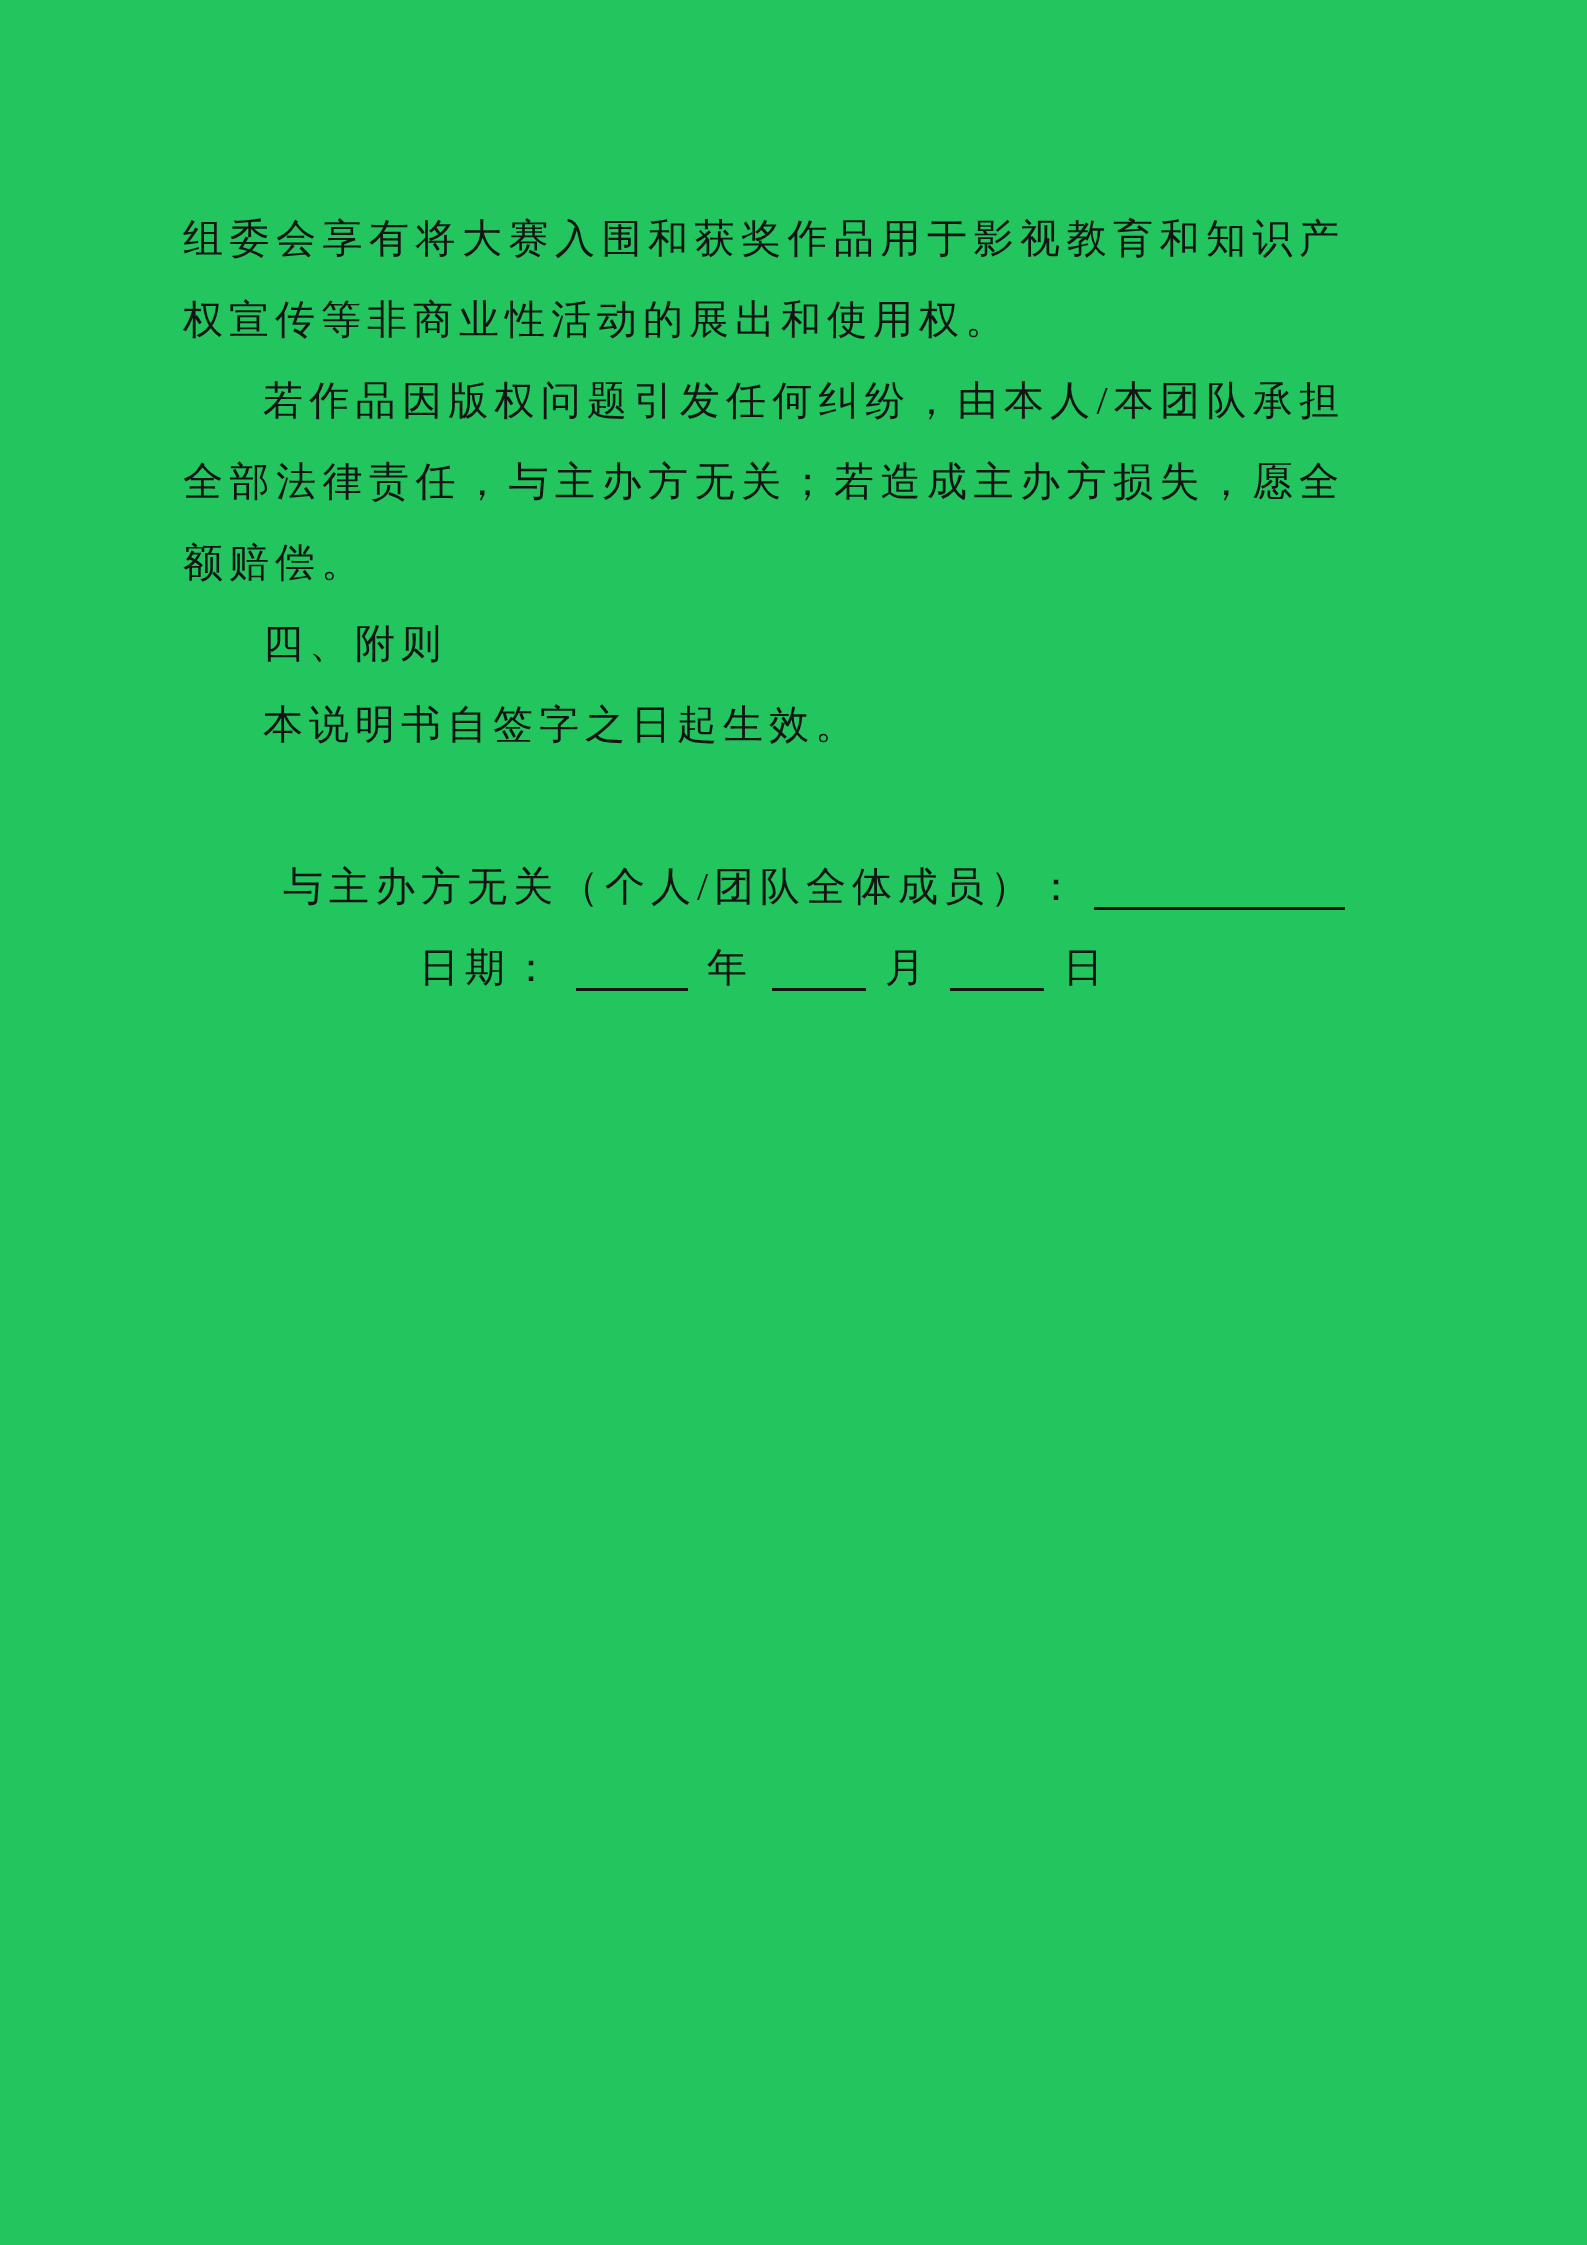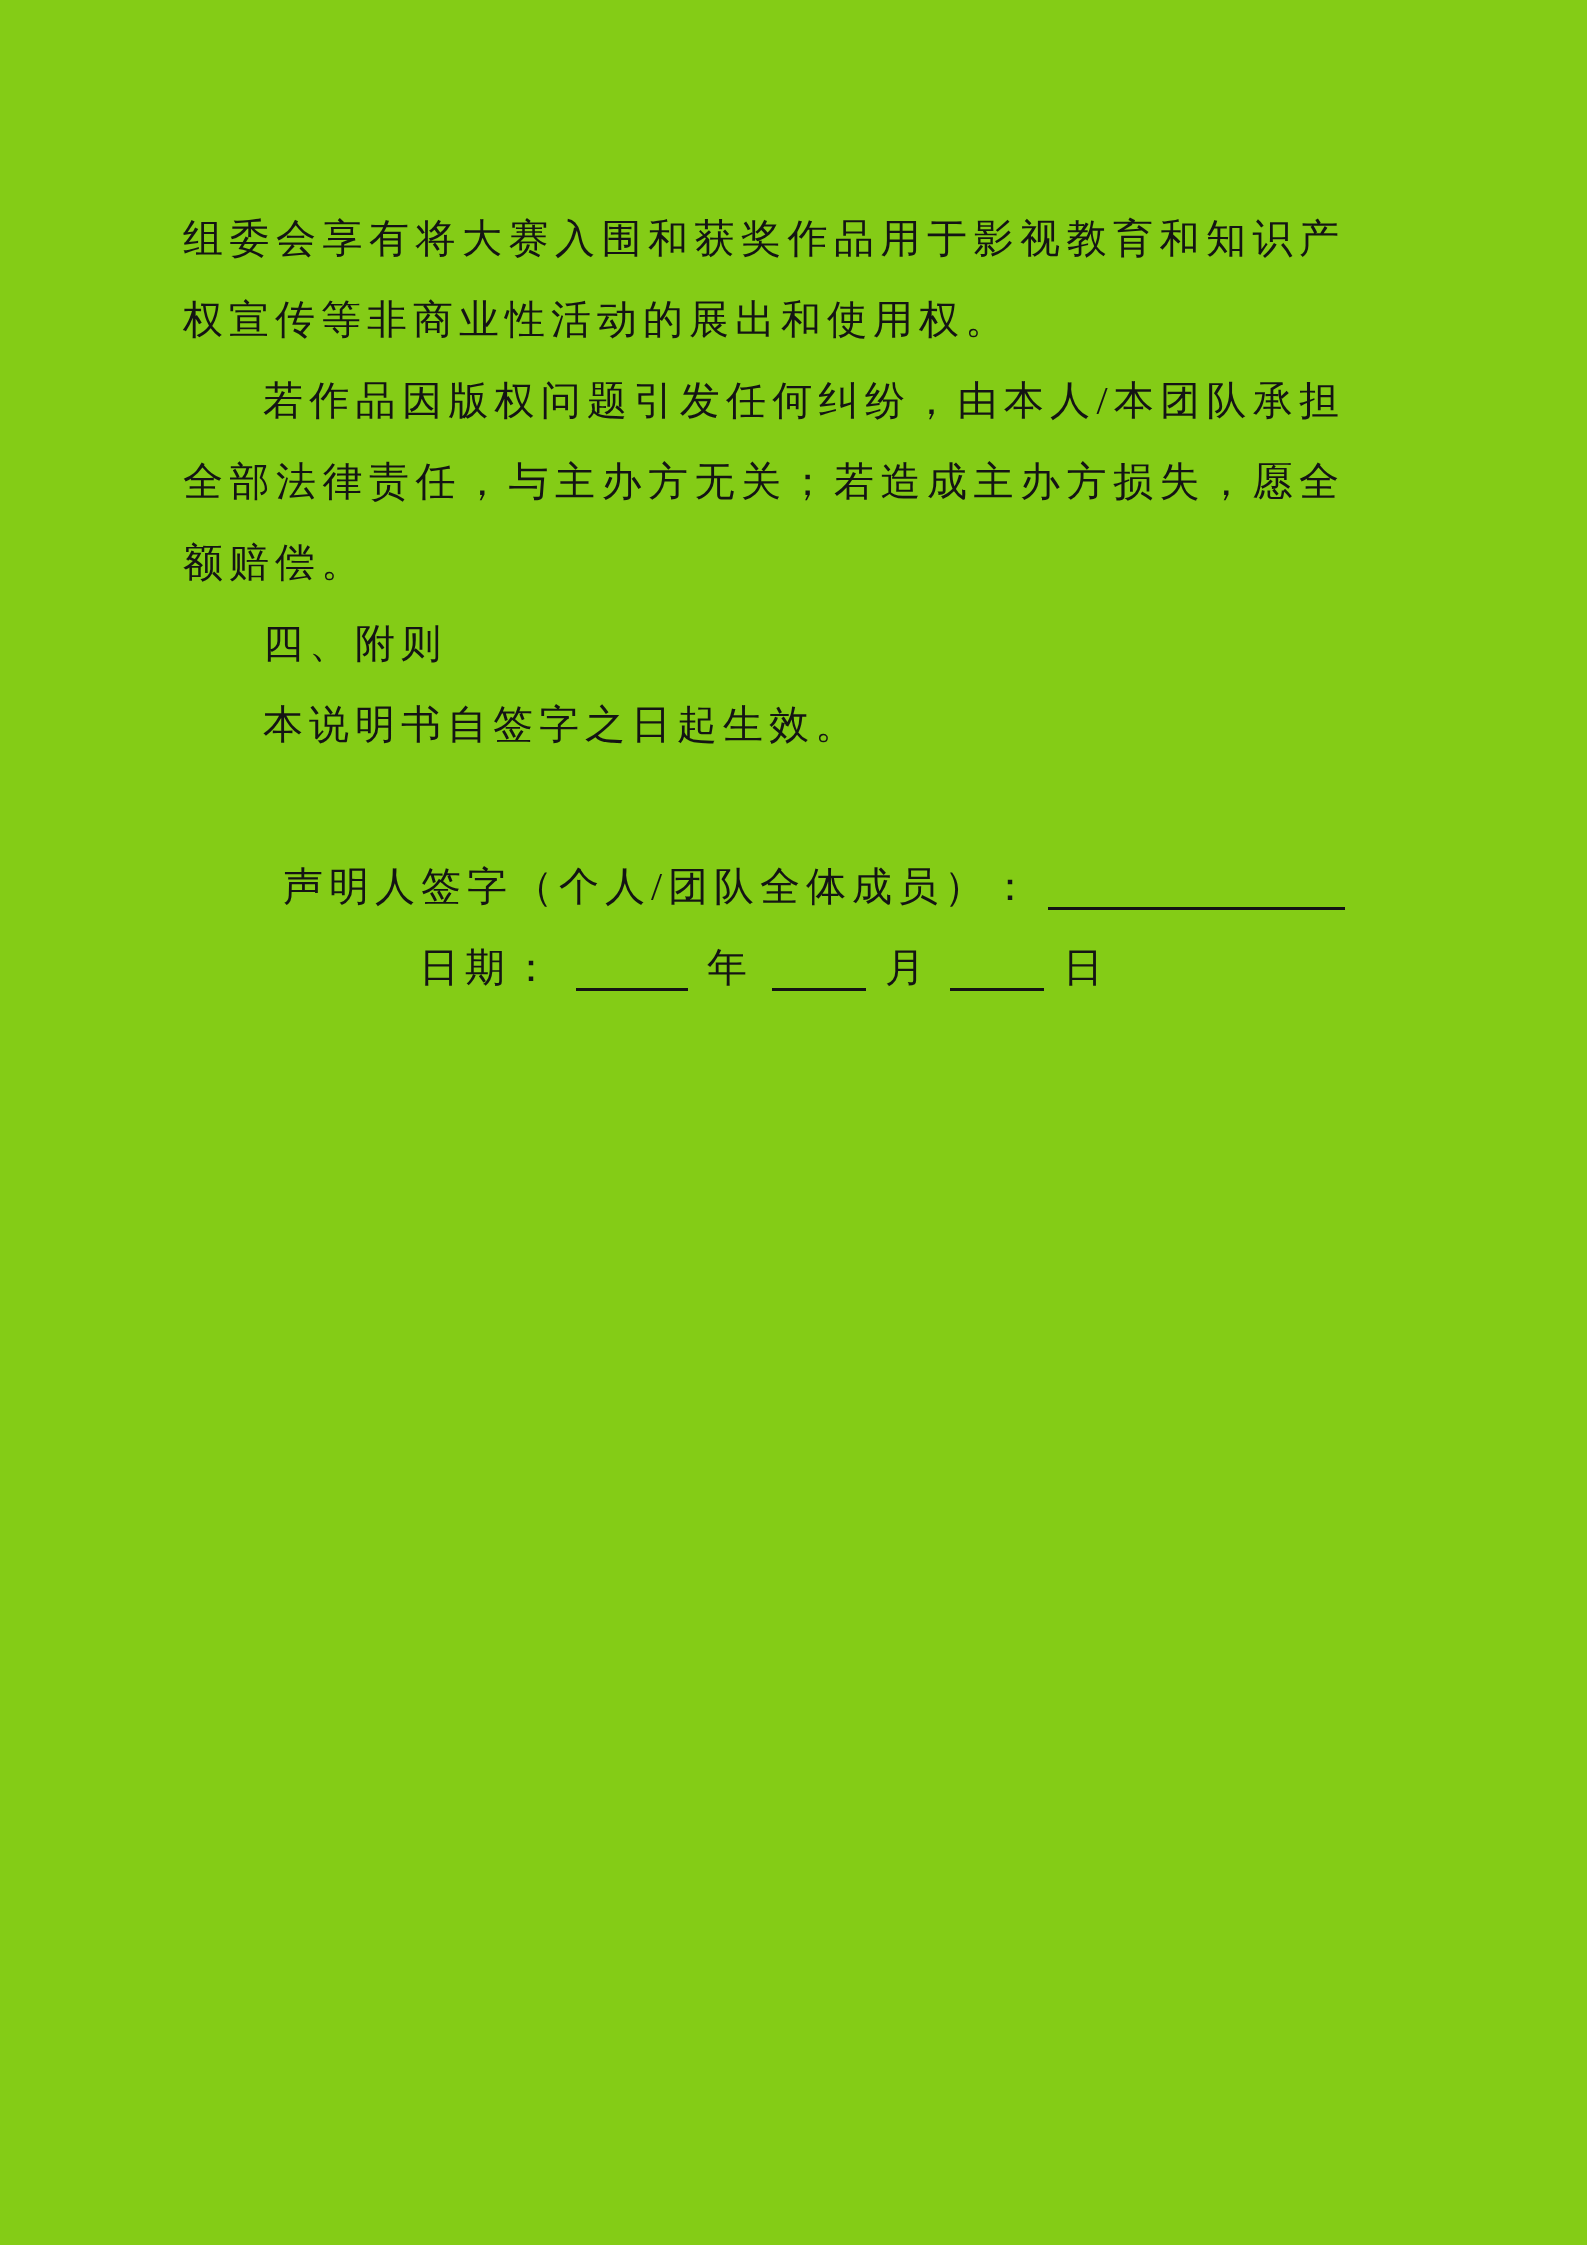--- a/index.html
+++ b/index.html
@@ -4,21 +4,21 @@
 <style>
   html, body {
     margin: 0;
     padding: 0;
     background: #ffffff;
   }
   .page {
     position: relative;
     width: 1587px;
     height: 2245px;
-    background: #84cc16;
+    background: #22c55e;
     overflow: hidden;
     font-family: "Liberation Serif", "DejaVu Serif", serif;
   }
   .content {
     position: absolute;
     left: 183px;
     top: 198px;
     width: 1162px;
     font-size: 40px;
     line-height: 81px;
@@ -76,21 +76,21 @@
 
     <p class="para">组委会享有将大赛入围和获奖作品用于影视教育和知识产权宣传等非商业性活动的展出和使用权。</p>
 
     <p class="para indent">若作品因版权问题引发任何纠纷，由本人/本团队承担全部法律责任，与主办方无关；若造成主办方损失，愿全额赔偿。</p>
 
     <p class="para indent">四、附则</p>
 
     <p class="para indent">本说明书自签字之日起生效。</p>
 
     <div class="sig-row">
-      <span class="sig-label">声明人签字（个人/团队全体成员）：</span>
+      <span class="sig-label">与主办方无关（个人/团队全体成员）：</span>
       <span class="sig-blank"></span>
     </div>
 
     <div class="date-row">
       <span>日期：</span>
       <span class="blank blank-year"></span>
       <span>年</span>
       <span class="blank blank-month"></span>
       <span>月</span>
       <span class="blank blank-day"></span>

